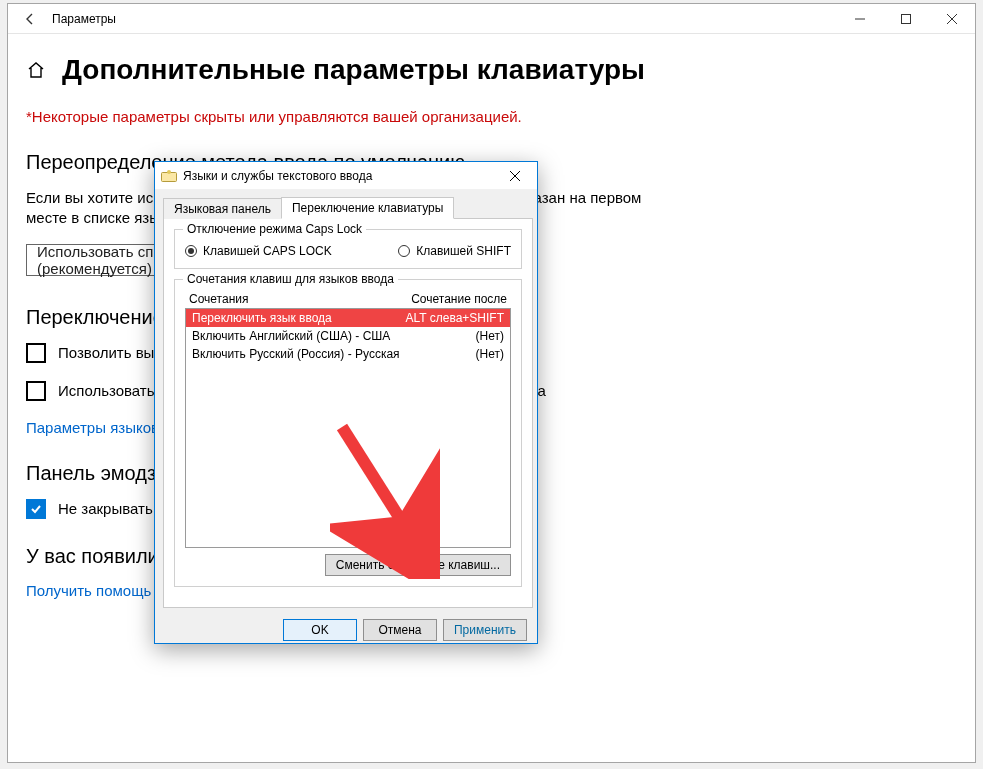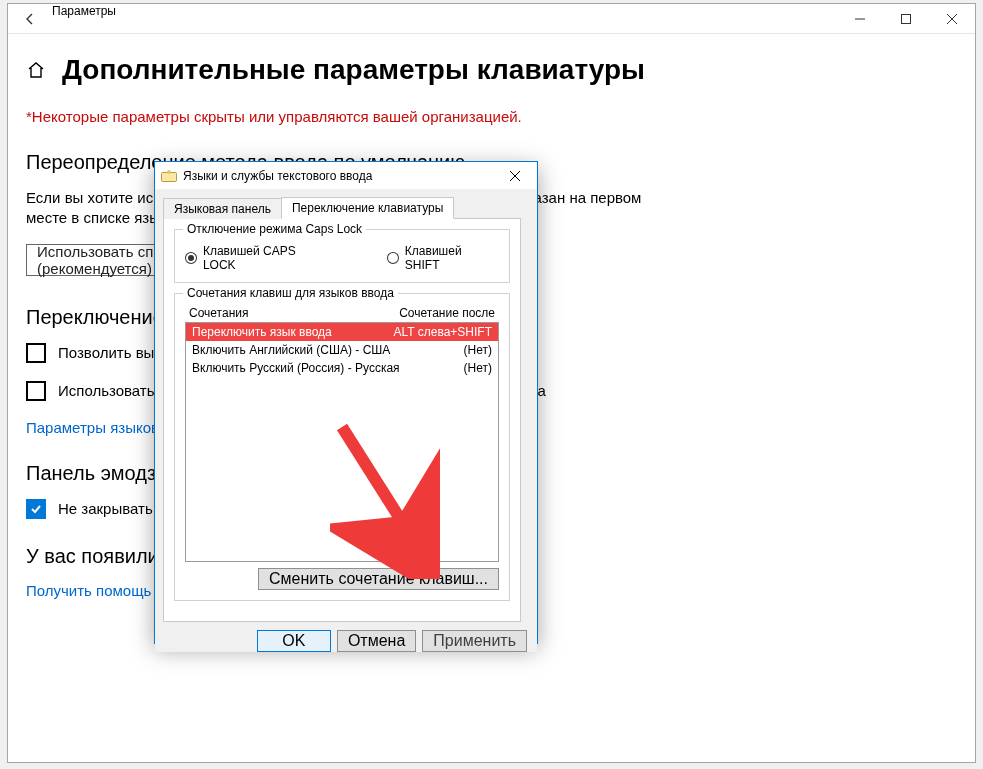--- a/index.html
+++ b/index.html
@@ -25,21 +25,21 @@
     background: #ffffff;
     border: 1px solid #a5a5a5;
     display: flex;
     flex-direction: column;
   }
   .win-settings .titlebar {
     height: 30px;
     background: #ffffff;
     border-bottom: 1px solid #e5e5e5;
     display: flex;
-    align-items: flex-start;
+    align-items: center;
     font-size: 12px;
   }
   .titlebar .back {
     width: 44px; height: 30px;
     display:flex; align-items:center; justify-content:center;
     color:#333;
   }
   .titlebar .title { flex: 0 0 auto; color:#000; }
   .titlebar .spacer { flex: 1 1 auto; }
   .titlebar .tbtn {
@@ -90,21 +90,21 @@
     border-bottom:1px solid #f1f1f1;
   }
   .dlg .dlg-titlebar .kbd-icon {
     width:16px; height:16px; margin-right:6px;
     display:flex; align-items:center; justify-content:center;
   }
   .dlg .dlg-titlebar .spacer { flex:1; }
   .dlg .dlg-close {
     width:44px; height:28px; display:flex; align-items:center; justify-content:center;
   }
-  .dlg-body { flex:1; padding:4px 16px 8px 8px; display:flex; flex-direction:column; background:#f0f0f0;}
+  .dlg-body { flex:1; padding:4px 4px 8px 8px; display:flex; flex-direction:column; background:#f0f0f0;}
   .tabstrip {
     display:flex; align-items:flex-end;
     height:24px; position:relative; top:1px; z-index:2;
   }
   .tab {
     padding:3px 10px 3px 10px; font-size:12px;
     background:#f0f0f0; border:1px solid #c9c9c9; border-bottom:none;
     margin-right:-1px;
   }
   .tab.active { background:#ffffff; border-bottom:1px solid #ffffff; position:relative; z-index:3;}
@@ -127,24 +127,24 @@
   .radio.selected .dot::after { content:""; width:6px; height:6px; background:#333; border-radius:50%; }
   .list-head { display:flex; justify-content:space-between; padding:2px 4px 2px 4px; font-size:12px;}
   .listbox {
     border:1px solid #9a9a9a; height:240px; background:#fff; overflow:hidden;
   }
   .row { display:flex; justify-content:space-between; padding:2px 6px; font-size:12px;}
   .row.sel { background:#ef4444; color:#fff;}
   .change-btn-row { text-align:right; margin-top:6px;}
   .btn {
     min-width:74px; height:22px; border:1px solid #8f8f8f; background:#e1e1e1;
-    font-size:16px; padding:0 10px;
+    font-size:12px; padding:0 10px;
   }
   .btn.default { border:1px solid #0078d7; background:#e5f1fb;}
-  .btn[disabled] { color:#404040; }
+  .btn[disabled] { color:#0369a1; }
   .dlg-footer {
     height:40px; display:flex; align-items:center; justify-content:flex-end;
     gap:6px; padding:0 10px; background:#f0f0f0;
   }
 
   
   .arrow-svg {
     position:absolute; left:330px; top:419px; width:110px; height:160px; pointer-events:none;
   }
 </style>

